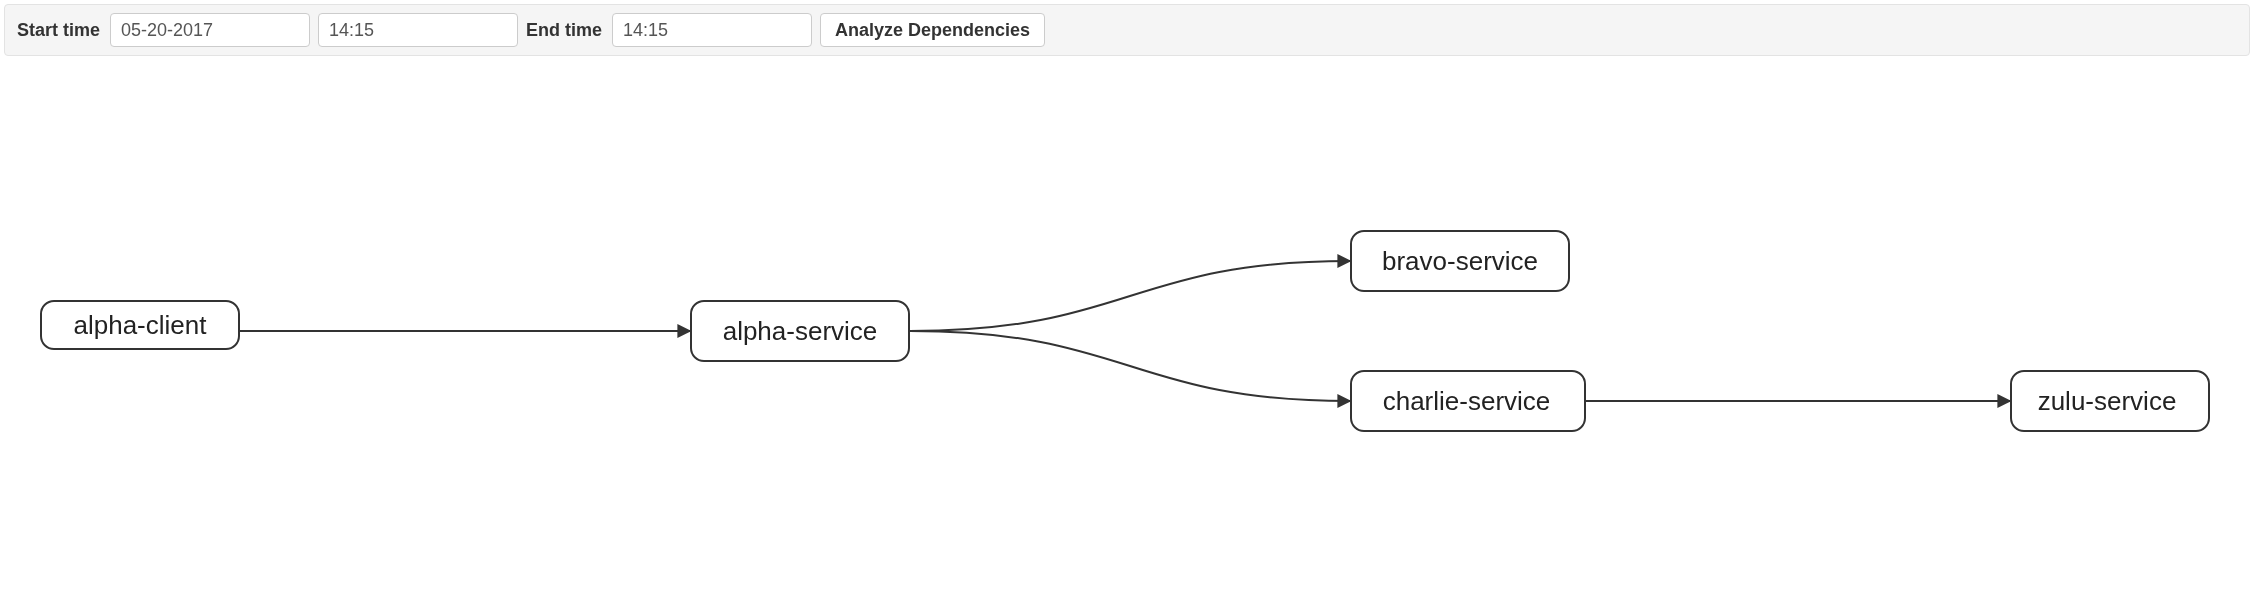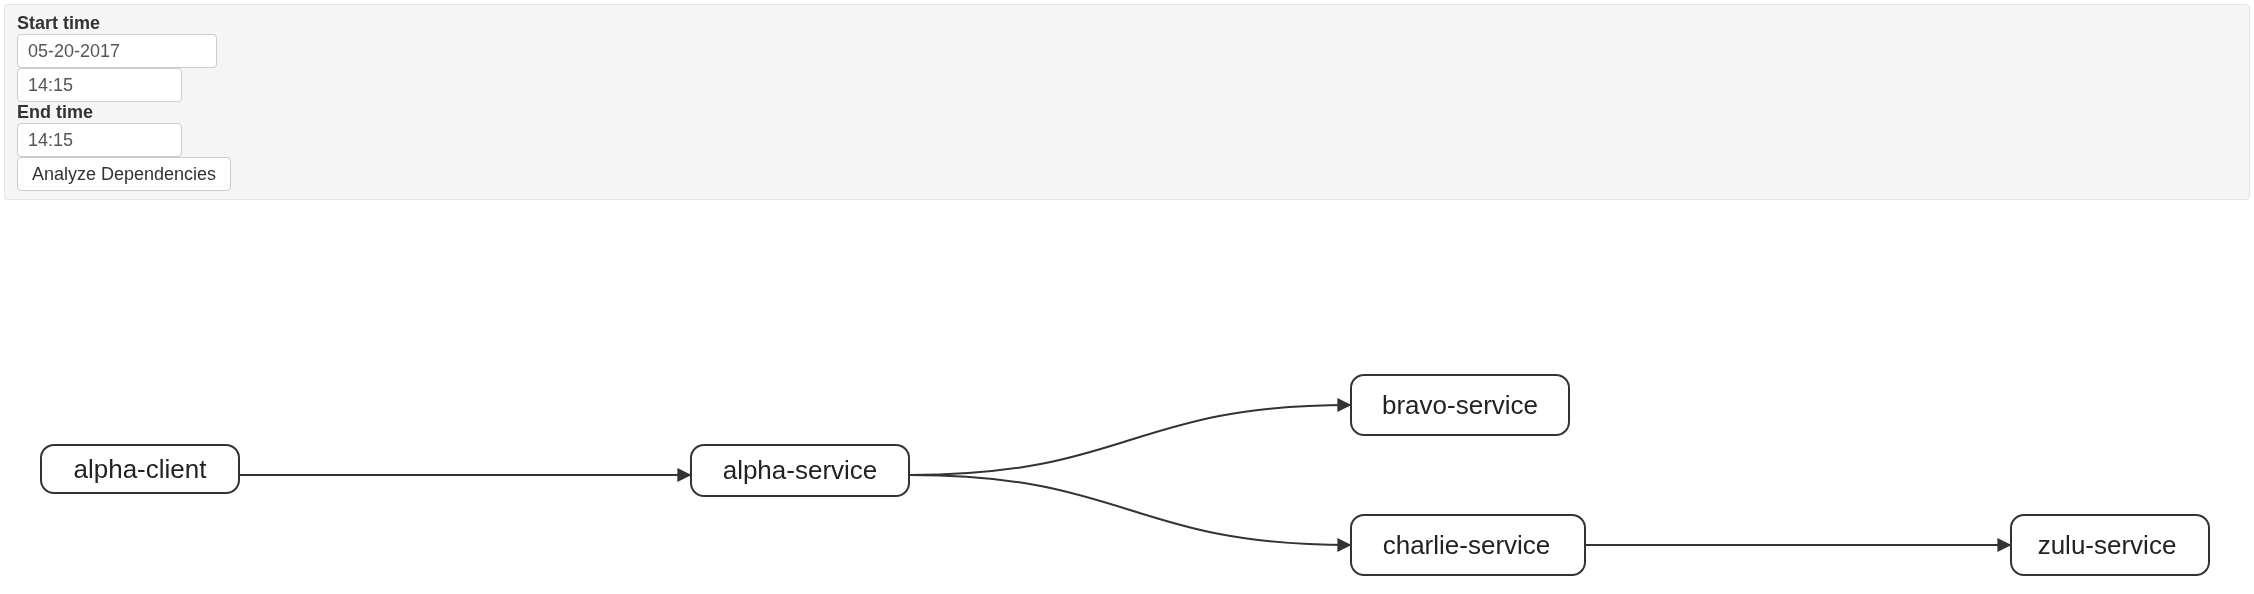--- a/index.html
+++ b/index.html
@@ -8,49 +8,50 @@
       background: #fff;
       color: #333;
     }
     .toolbar {
       background: #f5f5f5;
       border: 1px solid #e3e3e3;
       border-radius: 4px;
       padding: 8px 12px;
       margin: 4px;
       display: flex;
-      align-items: flex-start;
+      align-items: center;
+      gap: 8px;
       font-size: 19px;
-      flex-direction: column;
     }
     .toolbar label {
       font-weight: bold;
       margin-right: 2px;
       font-size: 18px;
     }
     .toolbar input {
       border: 1px solid #ccc;
       border-radius: 4px;
       padding: 6px 10px;
       font-size: 18px;
       color: #555;
       background: #fff;
       height: 34px;
     }
     .toolbar input.date { width: 200px; }
-    .toolbar input.time { width: 165px; }
+    .toolbar input.time { width: 200px; }
     .toolbar button {
       border: 1px solid #ccc;
       border-radius: 4px;
       background: #fff;
       padding: 6px 14px;
       font-size: 18px;
       color: #333;
       cursor: pointer;
       height: 34px;
+      font-weight: bold;
     }
     .canvas {
       position: relative;
       width: 2254px;
       height: 540px;
     }
     .node {
       position: absolute;
       border: 2px solid #333;
       border-radius: 14px;
@@ -91,18 +92,18 @@
     </defs>
     <g id="edge-paths">
         <path d="M 240 271 C 465 271, 465 271, 690 271" fill="none" stroke="#333" stroke-width="2" marker-end="url(#arrow)"></path>
         <path d="M 910 271 C 1130 271, 1130 201, 1350 201" fill="none" stroke="#333" stroke-width="2" marker-end="url(#arrow)"></path>
         <path d="M 910 271 C 1130 271, 1130 341, 1350 341" fill="none" stroke="#333" stroke-width="2" marker-end="url(#arrow)"></path>
         <path d="M 1586 341 C 1798 341, 1798 341, 2010 341" fill="none" stroke="#333" stroke-width="2" marker-end="url(#arrow)"></path>
       </g>
   </svg>
   <div id="nodes-layer">
       <div class="node" style="left: 40px; top: 240px; width: 200px; height: 50px;">alpha-client</div>
-      <div class="node" style="left: 690px; top: 240px; width: 220px; height: 53px;">alpha-service</div>
+      <div class="node" style="left: 690px; top: 240px; width: 220px; height: 62px;">alpha-service</div>
       <div class="node" style="left: 1350px; top: 170px; width: 220px; height: 62px;">bravo-service</div>
       <div class="node" style="left: 1350px; top: 310px; width: 236px; height: 62px; padding-left: 25px;">charlie-service</div>
       <div class="node" style="left: 2010px; top: 310px; width: 200px; height: 62px; padding-left: 22px;">zulu-service</div>
     </div>
 </div>
 
 </body></html>

